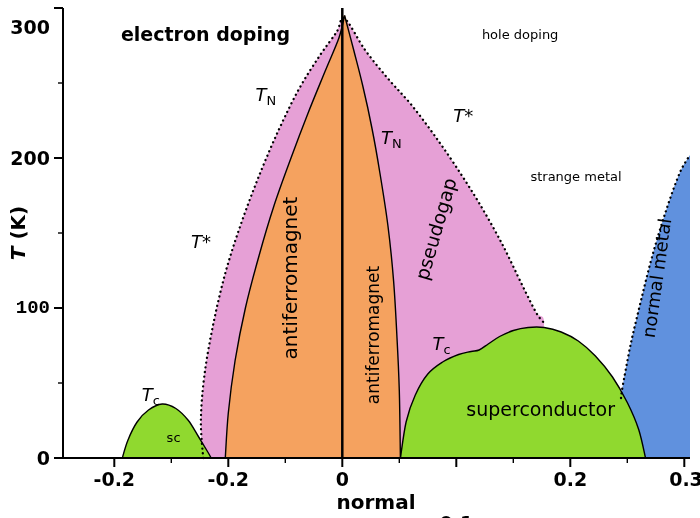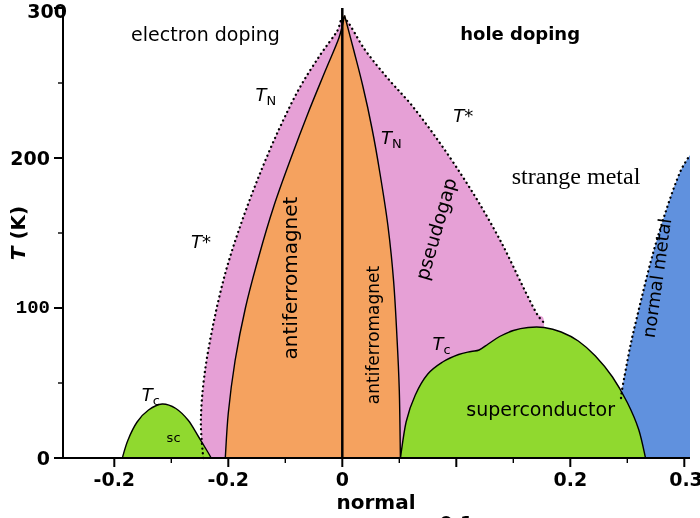--- a/index.html
+++ b/index.html
@@ -59,24 +59,24 @@
     <div class="axis-title y"><i>T</i><span> (K)</span></div>
   <div class="lbl tick-x" style="left: 114.3px; top: 470px;">-0.2</div>
       <div class="lbl tick-x" style="left: 228.3px; top: 470px;">-0.2</div>
       <div class="lbl tick-x" style="left: 342.3px; top: 470px;">0</div>
       <div class="lbl tick-x" style="left: 456.3px; top: 470px; margin-top: 44px;">0.1</div>
       <div class="lbl tick-x" style="left: 570.3px; top: 470px;">0.2</div>
       <div class="lbl tick-x" style="left: 686px; top: 470px;">0.3</div>
       <div class="lbl tick-y" style="left: 50px; top: 458px;">0</div>
       <div class="lbl tick-y" style="left: 50px; top: 308px; font-family: Liberation Mono, monospace;">100</div>
       <div class="lbl tick-y" style="left: 50px; top: 158px;">200</div>
-      <div class="lbl tick-y" style="left: 50px; top: 11px; margin-left: 17px;">300</div>
-      <div class="lbl ann" style="left: 205.5px; top: 33.5px; font-size: 19px;">electron doping</div>
-      <div class="lbl ann" style="left: 520.14px; top: 33.5px; font-size: 18px; font-weight: bold;">hole doping</div>
-      <div class="lbl ann" style="left: 576px; top: 176px; font-size: 24px; font-family: Liberation Serif, serif;">strange metal</div>
+      <div class="lbl tick-y" style="left: 50px; top: 27px;">300</div>
+      <div class="lbl ann" style="left: 205.5px; top: 33.5px; font-size: 19px; font-weight: bold;">electron doping</div>
+      <div class="lbl ann" style="left: 520.14px; top: 33.5px; font-size: 13px;">hole doping</div>
+      <div class="lbl ann" style="left: 576px; top: 176px; font-size: 13px;">strange metal</div>
       <div class="lbl ann" style="left: 289.86px; top: 278px; font-size: 20px; transform: translate(-50%, -50%) rotate(-90deg);">antiferromagnet</div>
       <div class="lbl ann" style="left: 373.08px; top: 335px; font-size: 17px; transform: translate(-50%, -50%) rotate(-90deg);">antiferromagnet</div>
       <div class="lbl ann" style="left: 435.78px; top: 228.5px; font-size: 19px; transform: translate(-50%, -50%) rotate(-74deg);">pseudogap</div>
       <div class="lbl ann" style="left: 656.94px; top: 278px; font-size: 18px; transform: translate(-50%, -50%) rotate(-82deg);">normal metal</div>
       <div class="lbl ann" style="left: 540.66px; top: 408.5px; font-size: 19px;">superconductor</div>
       <div class="lbl ann" style="left: 173.58px; top: 437px; font-size: 13px;">sc</div>
       <div class="lbl ann" style="left: 265.92px; top: 96.5px; font-size: 18px;"><i>T</i><sub>N</sub></div>
       <div class="lbl ann" style="left: 391.32px; top: 140px; font-size: 18px;"><i>T</i><sub>N</sub></div>
       <div class="lbl ann" style="left: 200.94px; top: 242px; font-size: 18px;"><i>T</i>*</div>
       <div class="lbl ann" style="left: 463.14px; top: 116px; font-size: 18px;"><i>T</i>*</div>

